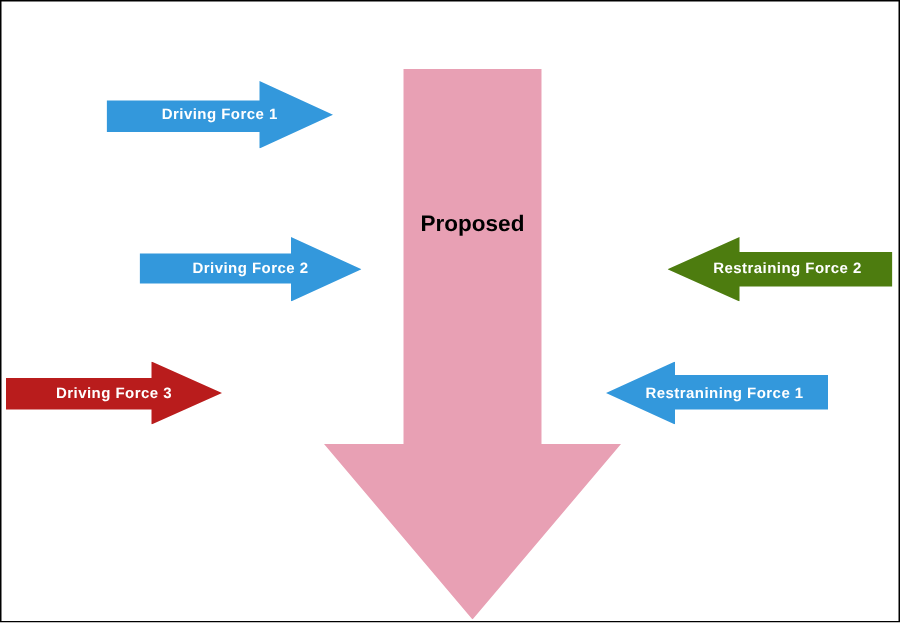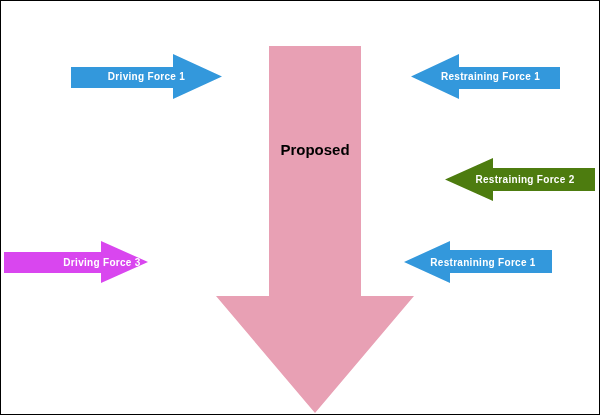--- a/index.html
+++ b/index.html
@@ -81,27 +81,27 @@
 <div id="canvas">
 
   <div id="change-arrow" style="background: rgb(232, 160, 180);"></div>
   <div id="change-label" style="color: rgb(0, 0, 0);">
     <div>Proposed</div>
   </div>
 
   <div id="df1" class="force-arrow right-arrow" style="background: rgb(51, 152, 220);">
     <span class="lbl" style="color: rgb(255, 255, 255);">Driving Force 1</span>
   </div>
-  <div id="df3" class="force-arrow right-arrow" style="background: #d946ef; padding-left: 26px;">
+  <div id="df2" class="force-arrow right-arrow" style="background: rgb(51, 152, 220);">
+    <span class="lbl" style="color: rgb(255, 255, 255);">Driving Force 2</span>
+  </div>
+  <div id="df3" class="force-arrow right-arrow" style="background: #b91c1c;">
     <span class="lbl" style="color: rgb(255, 255, 255);">Driving Force 3</span>
   </div>
 
-  <div id="rf1" class="force-arrow left-arrow" style="background: rgb(51, 152, 220);">
-    <span class="lbl" style="color: rgb(255, 255, 255);">Restraining Force 1</span>
-  </div>
   <div id="rf2" class="force-arrow left-arrow" style="background: #4d7c0f;">
     <span class="lbl" style="color: rgb(255, 255, 255);">Restraining Force 2</span>
   </div>
   <div id="rf3" class="force-arrow left-arrow" style="background: rgb(51, 152, 220);">
     <span class="lbl" style="color: rgb(255, 255, 255);">Restranining Force 1</span>
   </div>
 
 </div>
 
 </body></html>

